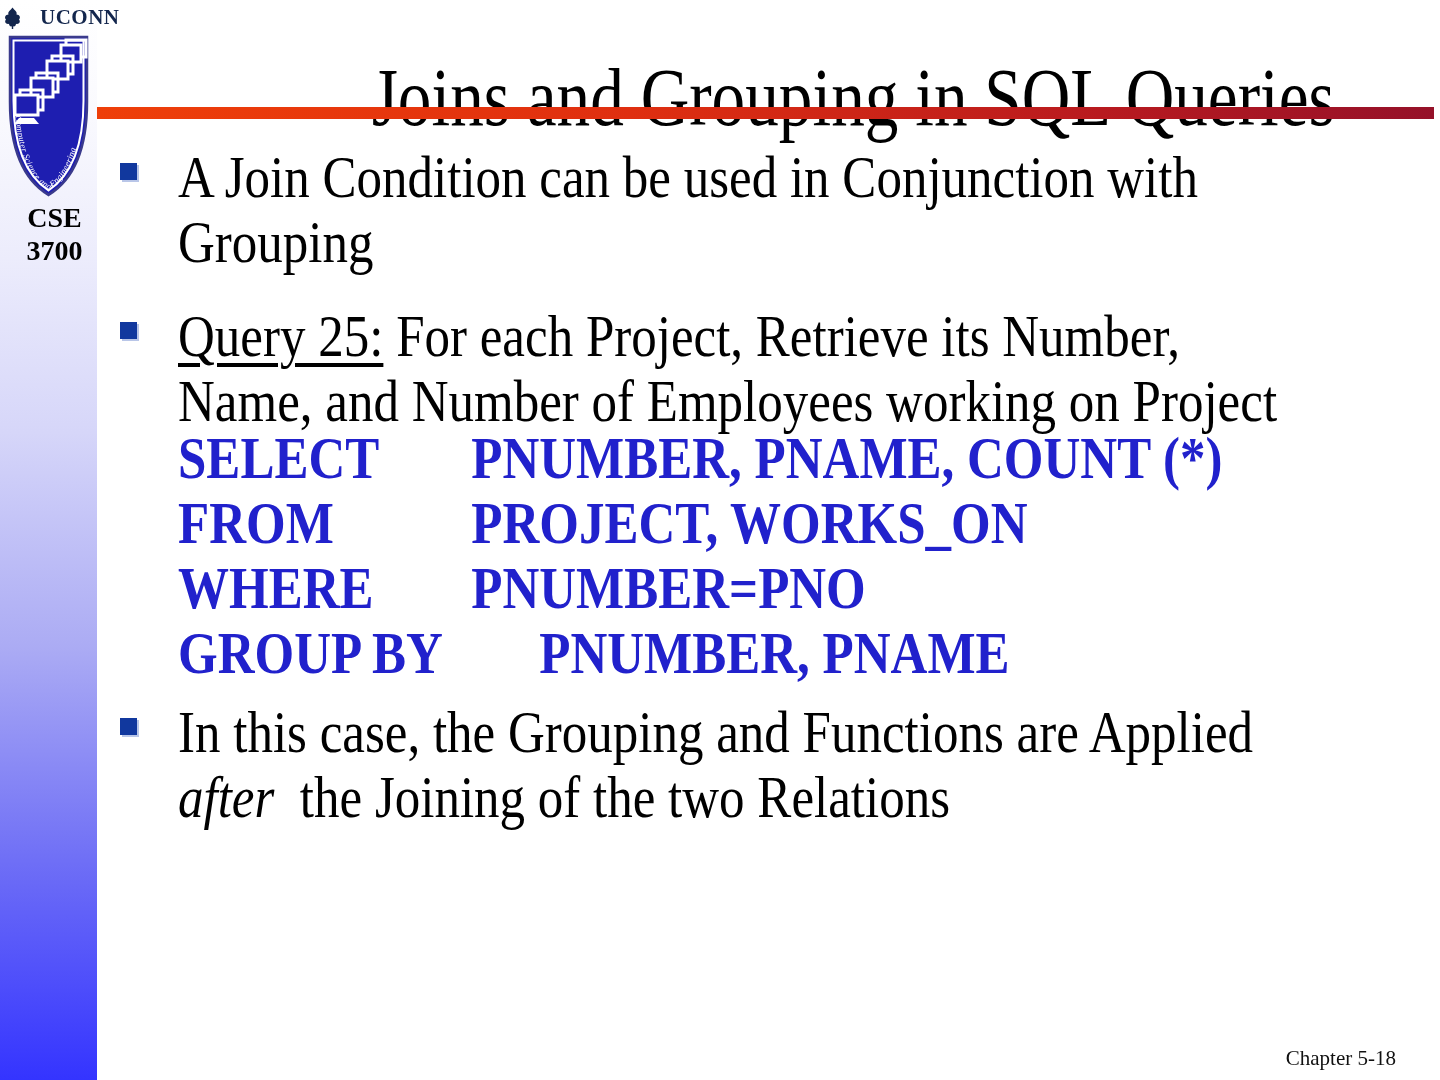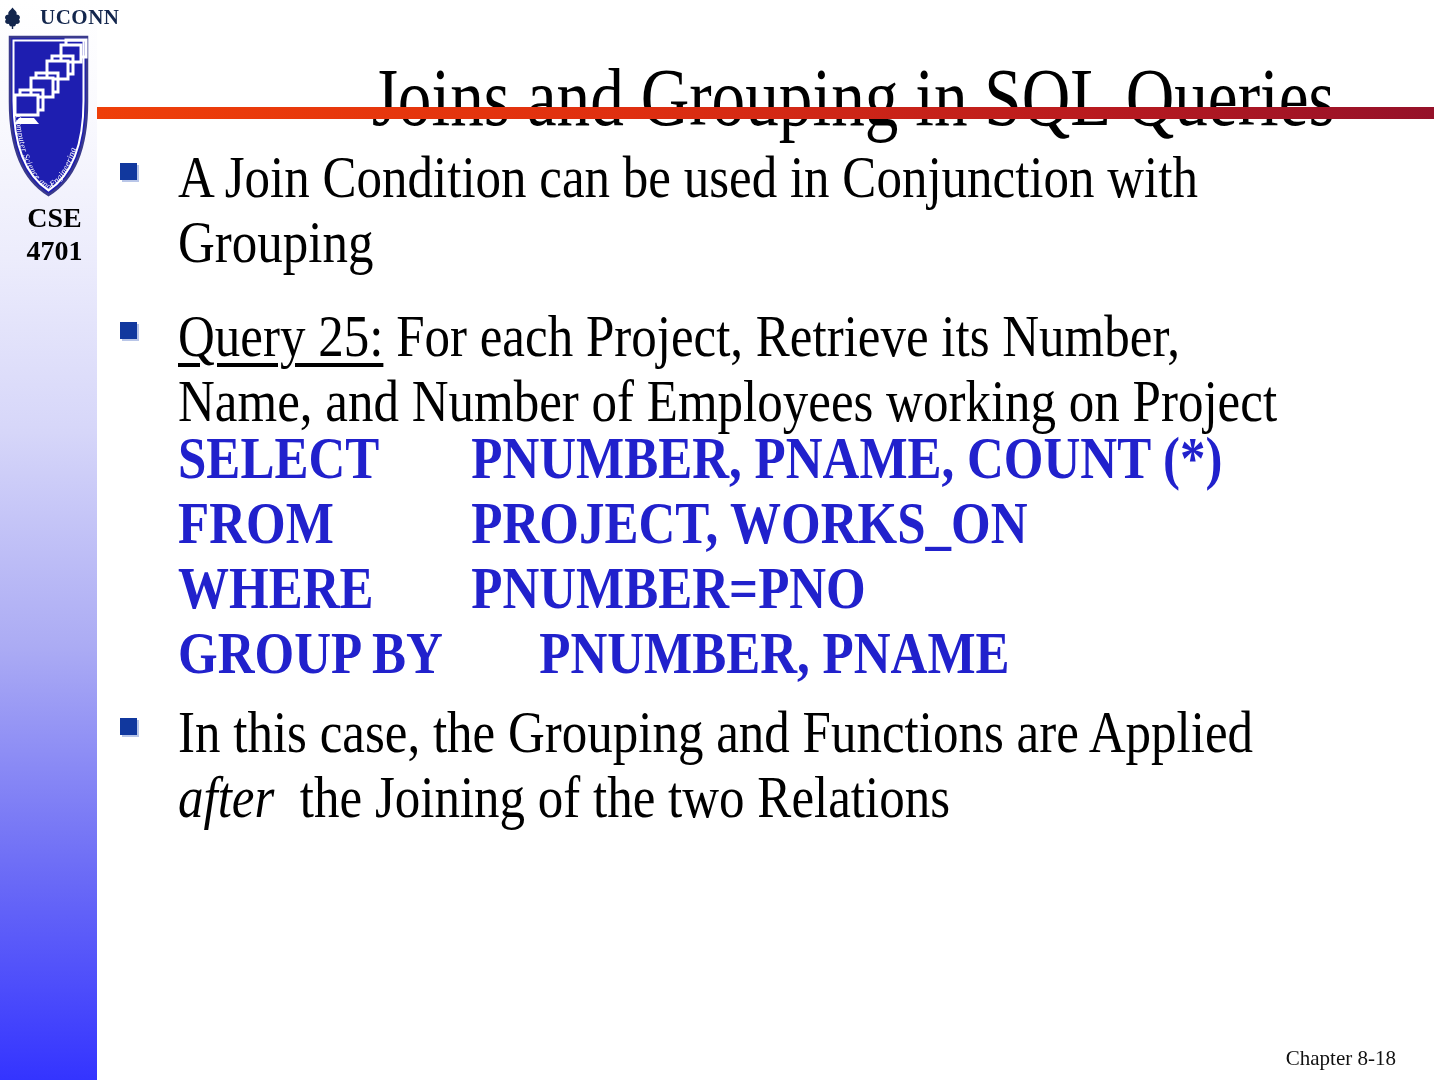--- a/index.html
+++ b/index.html
@@ -102,21 +102,21 @@
 
         <path id="arcpath" d="M12,82 C16,123 27,148 45.5,157.5 C64,148 75,123 79,82" fill="none"></path>
         <text font-size="8.8" fill="#ffffff" font-style="italic" letter-spacing="0.3">
           <textPath href="#arcpath" startOffset="1%">Computer Science and Engineering</textPath>
         </text>
       </svg>
     </div>
 
     <div class="cse-label">
       <div>CSE</div>
-      <div>4701</div>
+      <div>3700</div>
     </div>
   </aside>
 
   <header class="title-block">
     <h1><span>Joins and Grouping in SQL Queries</span></h1>
   </header>
   <div class="rule"></div>
 
   <div class="para p1">
     <span class="bullet"></span>
@@ -144,15 +144,15 @@
   </div>
 
   <div class="para p3">
     <span class="bullet"></span>
     <div class="ptext">
       <div class="line">In this case, the Grouping and Functions are Applied</div>
       <div class="line"><span class="it">after</span><span>  the Joining of the two Relations</span></div>
     </div>
   </div>
 
-  <div class="footer">Chapter 8-18</div>
+  <div class="footer">Chapter 5-18</div>
 
 </div>
 
 </body></html>

